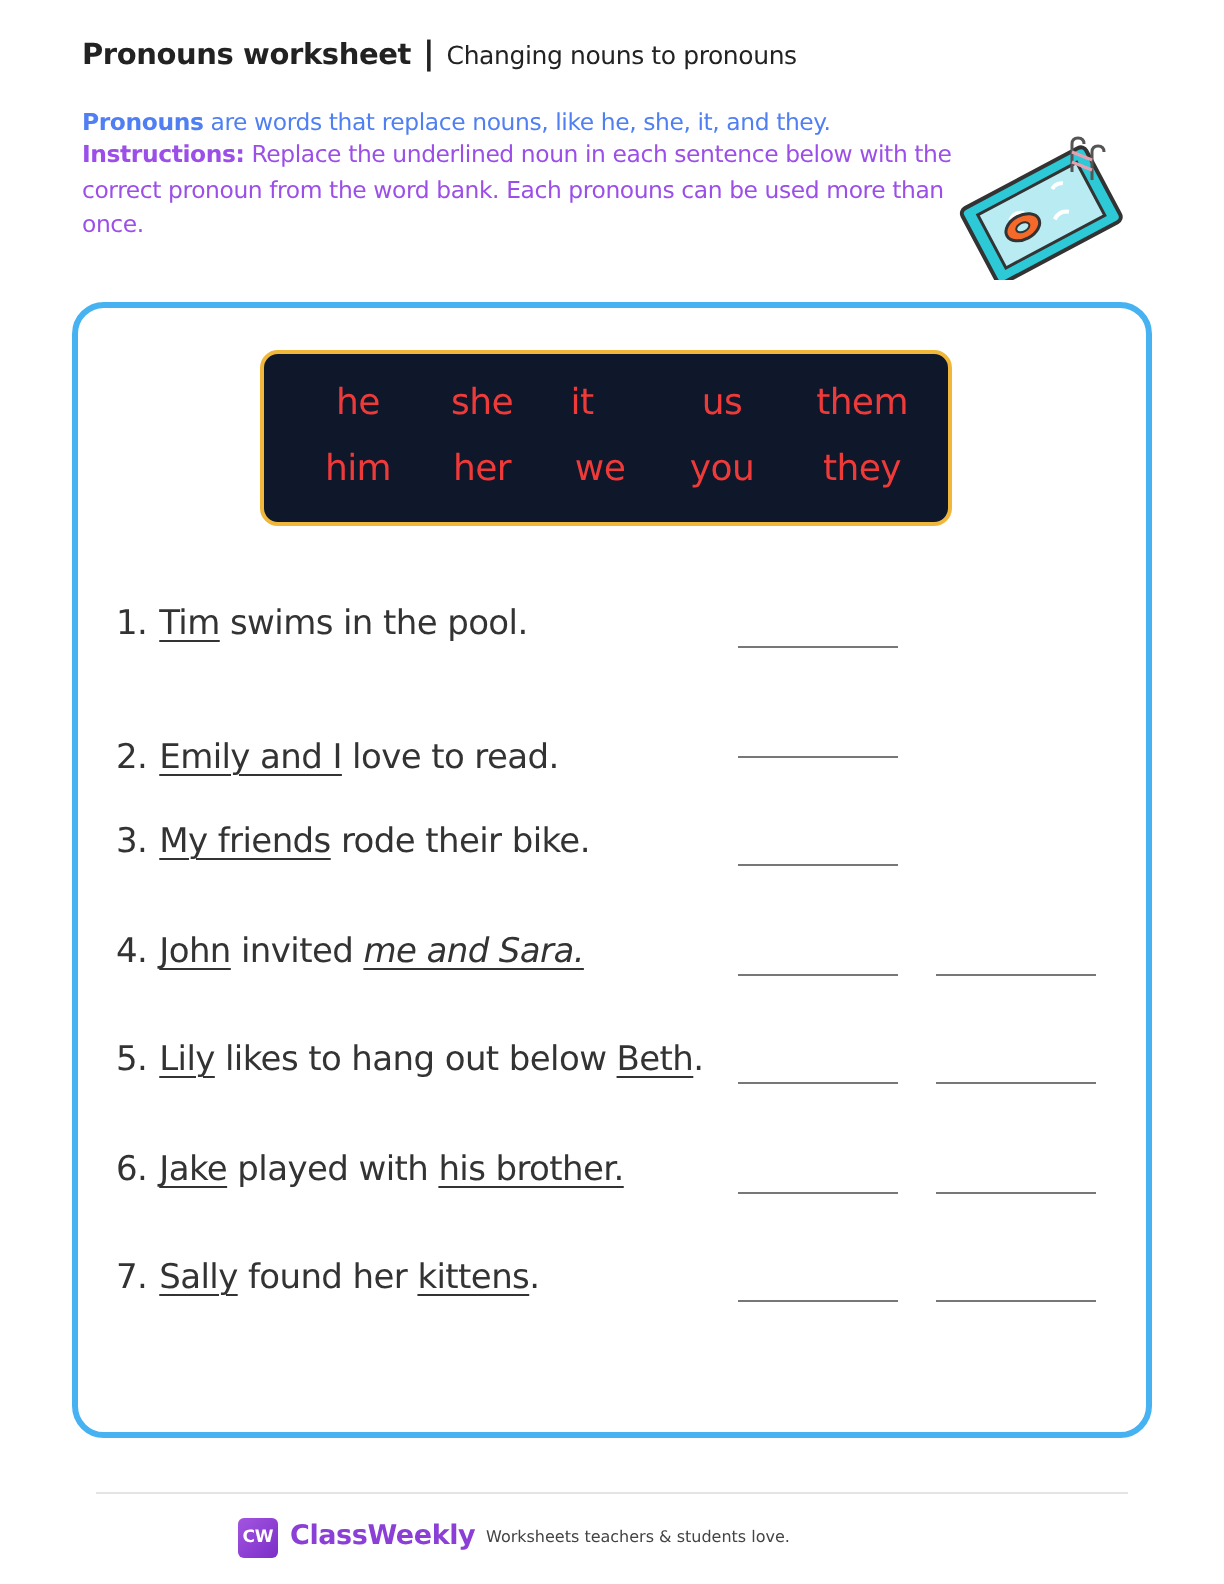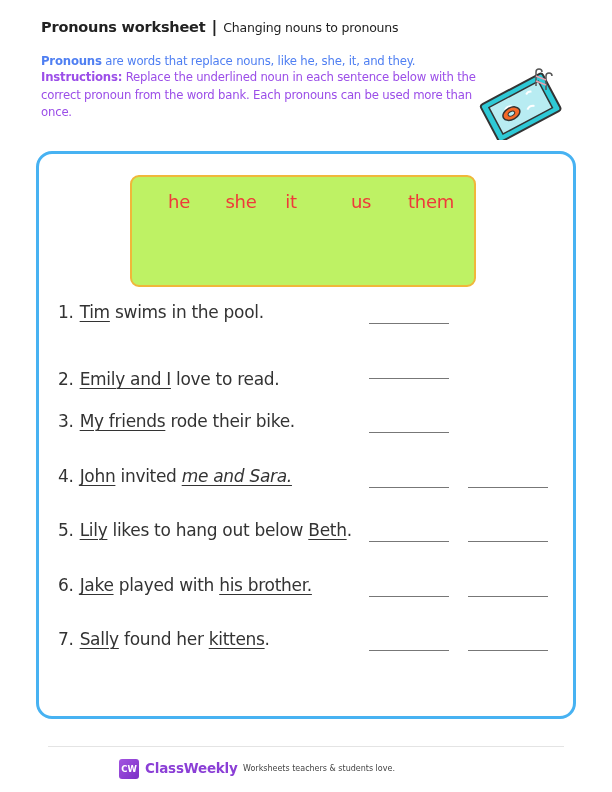--- a/index.html
+++ b/index.html
@@ -26,22 +26,22 @@
     }
 
     .pool-icon { position: absolute; left: 476px; top: 68px; width: 92px; height: 72px; }
 
     .main-box {
       position: absolute; left: 36px; top: 151px; width: 534px; height: 562px;
       border: 3px solid #47b2f2; border-radius: 16px;
     }
 
     .word-bank {
-      position: absolute; left: 130px; top: 175px; width: 346px; height: 112px;
-      background: #bef264; border: 2.5px solid #f0b73a; border-radius: 9px; box-sizing: border-box;
+      position: absolute; left: 130px; top: 175px; width: 346px; height: 88px;
+      background: #0f172a; border: 2.5px solid #f0b73a; border-radius: 9px; box-sizing: border-box;
     }
     .wb-row { position: absolute; left: 0; width: 100%; height: 26px; }
     .wb-row.r1 { top: 14px; }
     .wb-row.r2 { top: 47px; }
     .wb-word {
       position: absolute; transform: translateX(-50%);
       font-size: 18px; color: #ef3a3a; font-family: "DejaVu Sans", sans-serif; font-weight: normal;
       letter-spacing: -0.3px;
     }
 
@@ -105,20 +105,27 @@
 <div class="main-box"></div>
 
 <div class="word-bank">
   <div class="wb-row r1">
     <span class="wb-word" style="left:47px">he</span>
     <span class="wb-word" style="left:109px">she</span>
     <span class="wb-word" style="left:159px">it</span>
     <span class="wb-word" style="left:229px">us</span>
     <span class="wb-word" style="left:299px">them</span>
   </div>
+  <div class="wb-row r2">
+    <span class="wb-word" style="left:47px">him</span>
+    <span class="wb-word" style="left:109px">her</span>
+    <span class="wb-word" style="left:168px">we</span>
+    <span class="wb-word" style="left:229px">you</span>
+    <span class="wb-word" style="left:299px">they</span>
+  </div>
 </div>
 
 <div id="questions">
     <div class="question" style="top: 302px;"><span style="margin-right: 6px;">1.</span><span class="u" style="white-space: pre;">Tim</span><span style="white-space: pre;"> swims in the pool.</span></div>
     <div class="blank" style="left: 369px; top: 323px;"></div>
     <div class="question" style="top: 357px; margin-top: 12px;"><span style="margin-right: 6px;">2.</span><span class="u" style="white-space: pre;">Emily and I</span><span style="white-space: pre;"> love to read.</span></div>
     <div class="blank" style="left: 369px; top: 378px;"></div>
     <div class="question" style="top: 411px;"><span style="margin-right: 6px;">3.</span><span class="u" style="white-space: pre;">My friends</span><span style="white-space: pre;"> rode their bike.</span></div>
     <div class="blank" style="left: 369px; top: 432px;"></div>
     <div class="question" style="top: 466px;"><span style="margin-right: 6px;">4.</span><span class="u" style="white-space: pre;">John</span><span style="white-space: pre;"> invited </span><span class="u" style="white-space: pre; font-style: italic;">me and Sara.</span></div>

